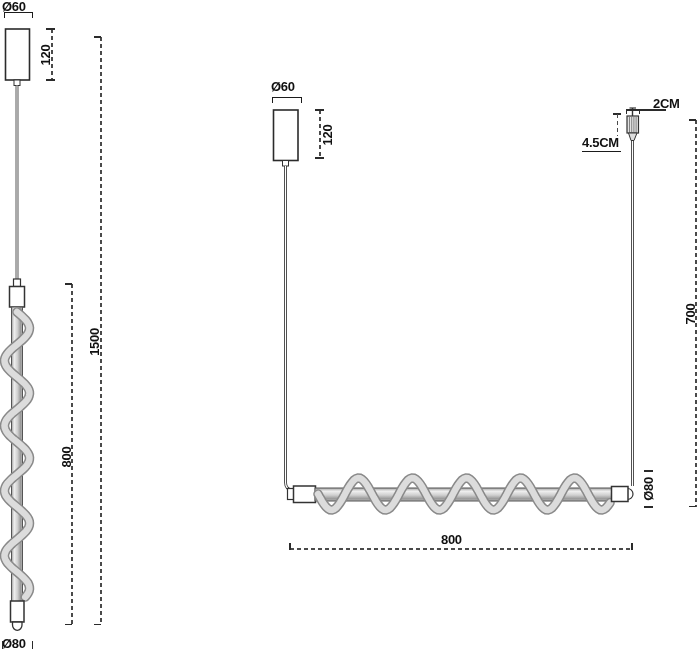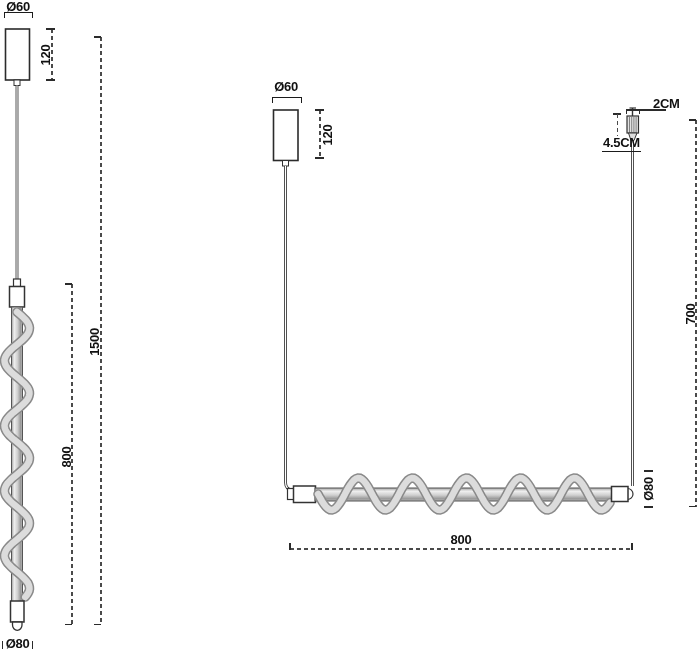--- a/index.html
+++ b/index.html
@@ -5,21 +5,21 @@
   html,body{margin:0;padding:0;background:#fff;}
   #canvas{
     position:relative;width:700px;height:652px;background:#ffffff;overflow:hidden;
     font-family:"Liberation Sans", sans-serif;
   }
   .lbl{
     position:absolute;font-weight:bold;font-size:13px;color:#111;
     letter-spacing:-0.3px;white-space:nowrap;line-height:1;
   }
   .vlbl{transform:translate(-50%,-50%) rotate(-90deg);}
-  .ctr{text-align:center;}
+  .ctr{text-align:left;}
   .dash-v{position:absolute;width:1.3px;background:repeating-linear-gradient(to bottom,#4a4a4a 0 4px,transparent 4px 7px);}
   .dash-h{position:absolute;height:1.3px;background:repeating-linear-gradient(to right,#4a4a4a 0 4px,transparent 4px 7px);}
   .tick{position:absolute;background:#2b2b2b;}
   .bracket{position:absolute;border-top:1.5px solid #1b1b1b;border-left:1.2px solid #1b1b1b;border-right:1.2px solid #1b1b1b;height:5px;}
   .underline{border-bottom:1.5px solid #1b1b1b;padding-bottom:2px;}
   svg{position:absolute;left:0;top:0;}
 </style>
 </head>
 <body>
 
@@ -108,21 +108,21 @@
     <div class="tick" style="left:315px;top:157.3px;width:9px;height:1.4px;"></div>
     <div class="lbl vlbl" style="left:327px;top:135px;">120</div>
 
     <div class="tick" style="left:626px;top:109.3px;width:40px;height:1.4px;"></div>
     <div class="tick" style="left:626px;top:109.3px;width:1.4px;height:5px;"></div>
     <div class="tick" style="left:638.6px;top:109.3px;width:1.4px;height:5px;"></div>
     <div class="lbl" style="left:653px;top:97px;">2CM</div>
 
     <div class="tick" style="left:612.5px;top:113.3px;width:8px;height:1.4px;"></div>
     <div class="dash-v" style="left:617px;top:114px;height:22px;"></div>
-    <div class="lbl underline ctr" style="left:582px;top:136px;width:39px;position:absolute;margin-left:20px;">4.5CM</div>
+    <div class="lbl underline ctr" style="left:582px;top:136px;width:39px;position:absolute;">4.5CM</div>
 
     <div class="dash-v" style="left:695.3px;top:120px;height:387px;"></div>
     <div class="tick" style="left:689px;top:119.3px;width:7px;height:1.4px;"></div>
     <div class="tick" style="left:689px;top:506px;width:7px;height:1.4px;"></div>
     <div class="lbl vlbl" style="left:689.5px;top:314px;">700</div>
 
     <div class="tick" style="left:643.5px;top:470.3px;width:9px;height:1.4px;"></div>
     <div class="tick" style="left:643.5px;top:506.3px;width:9px;height:1.4px;"></div>
     <div class="lbl vlbl" style="left:648px;top:489px;">Ø80</div>
 

